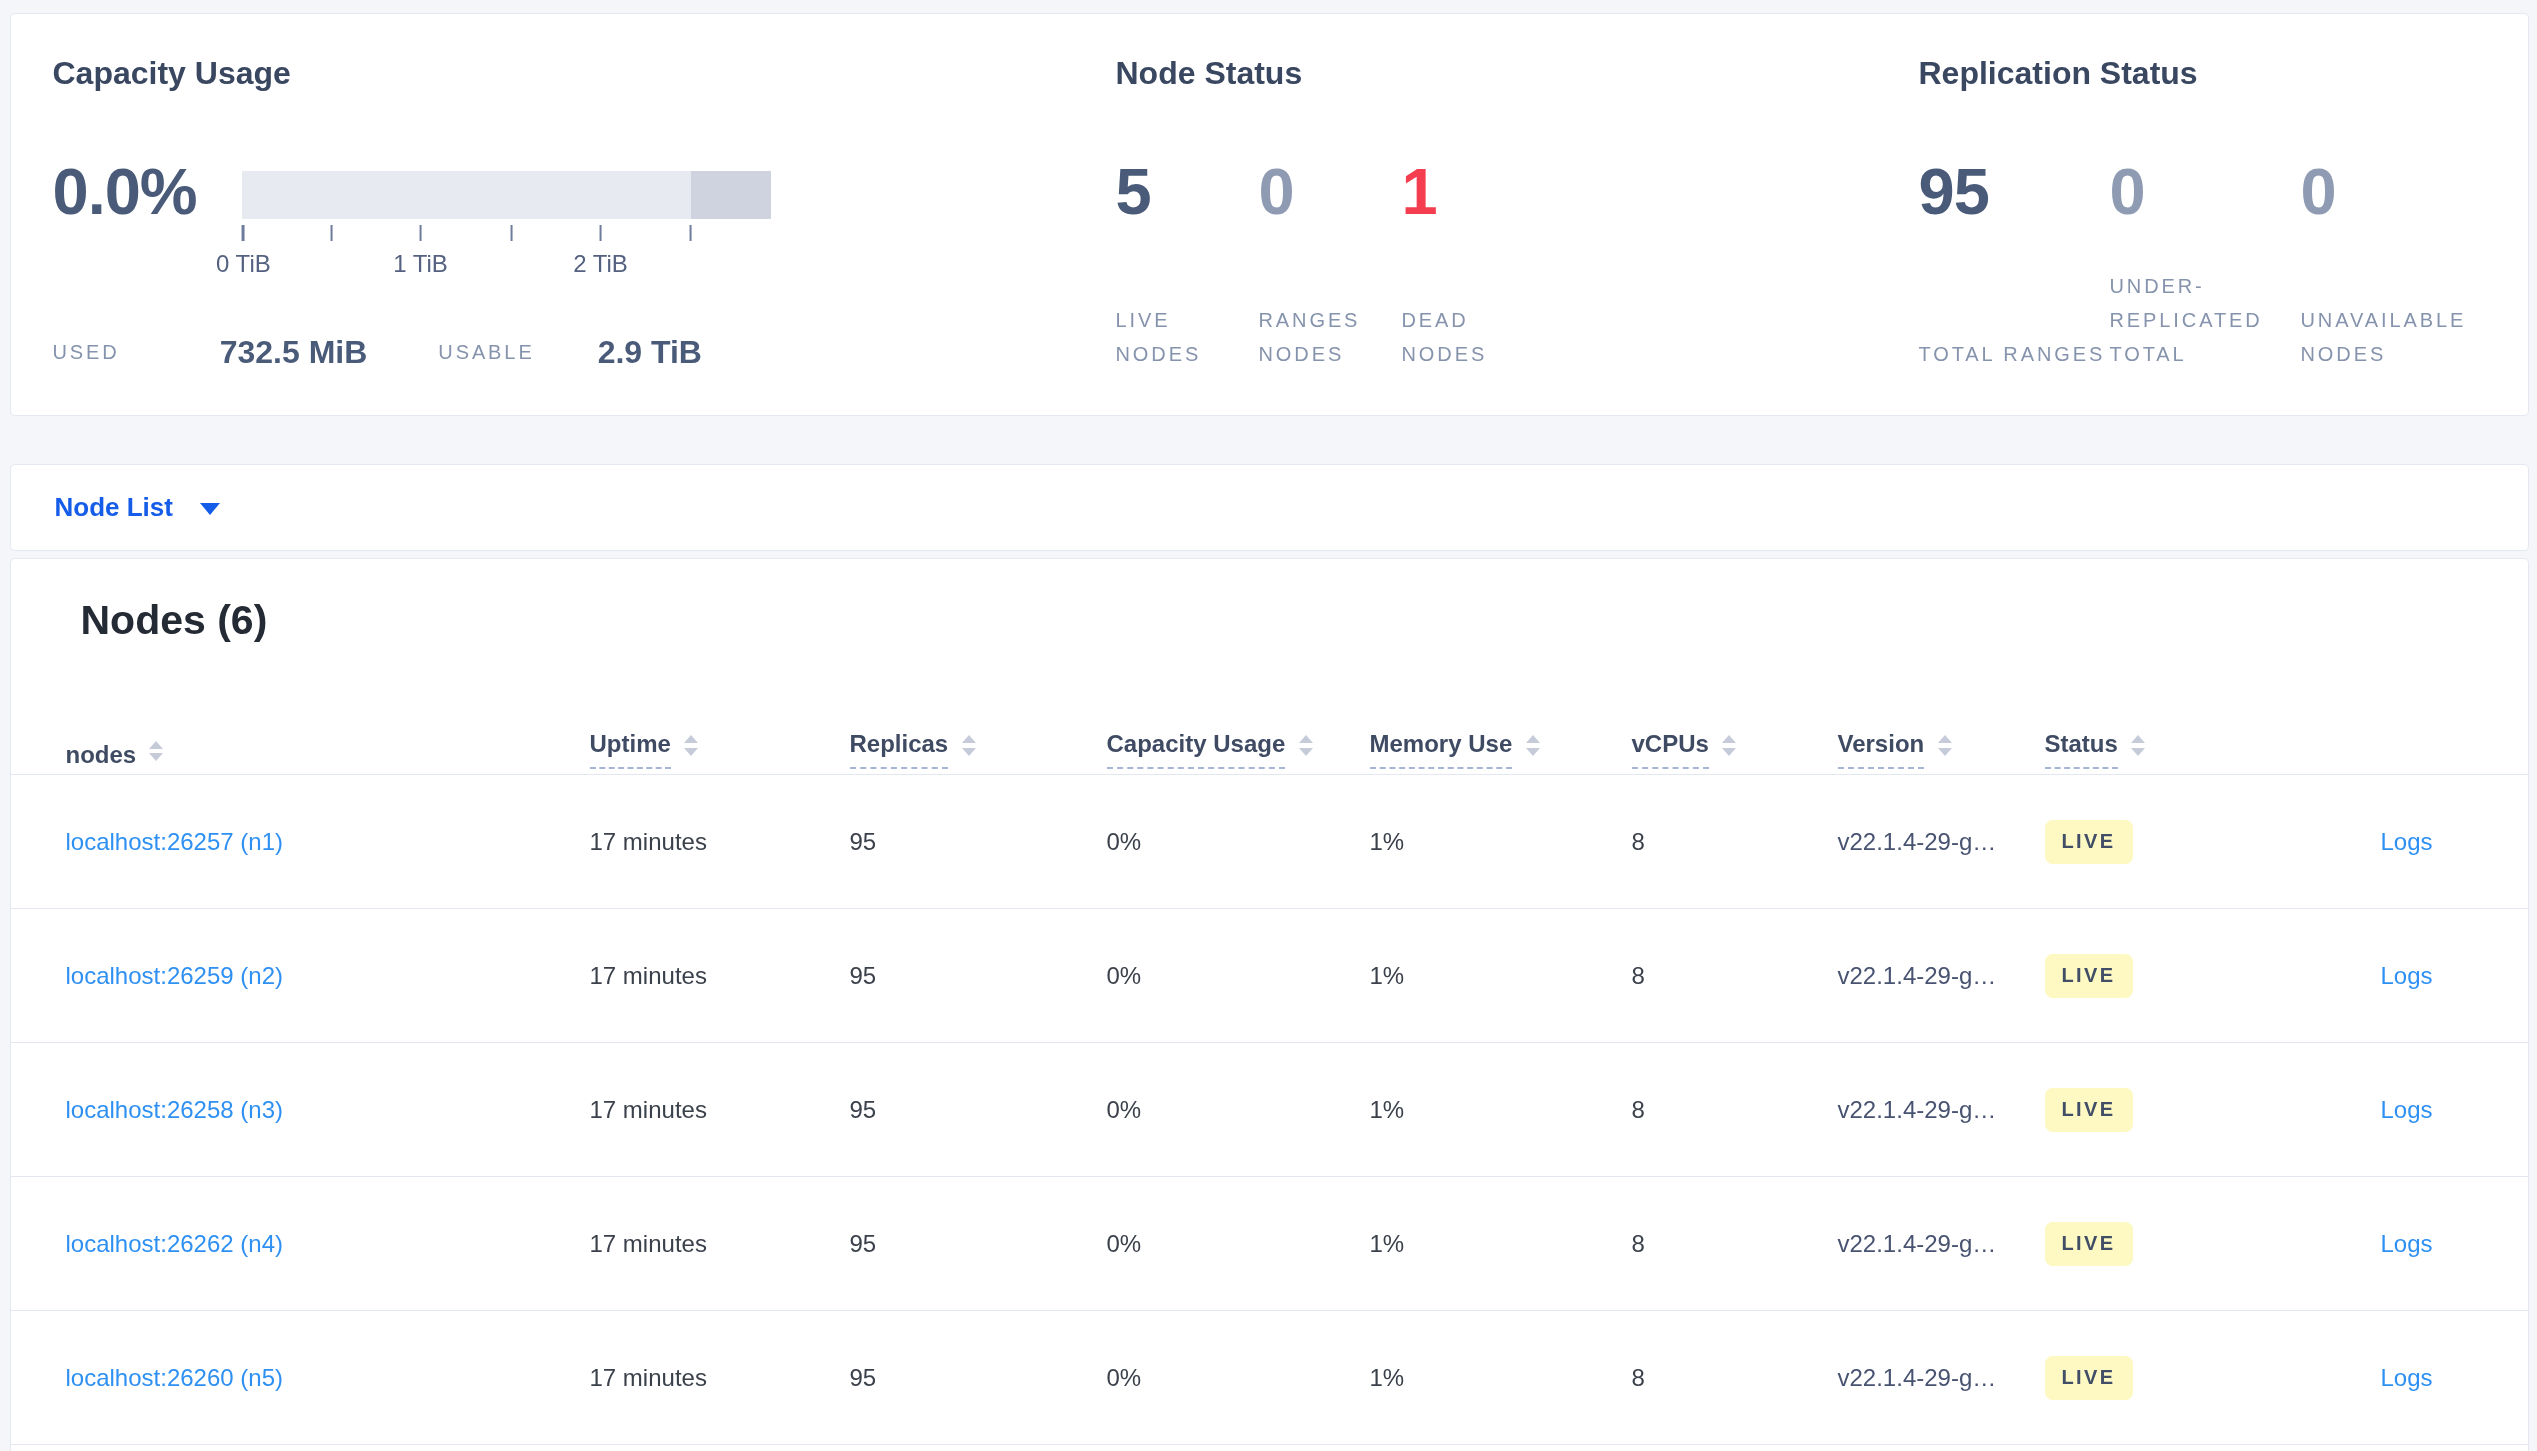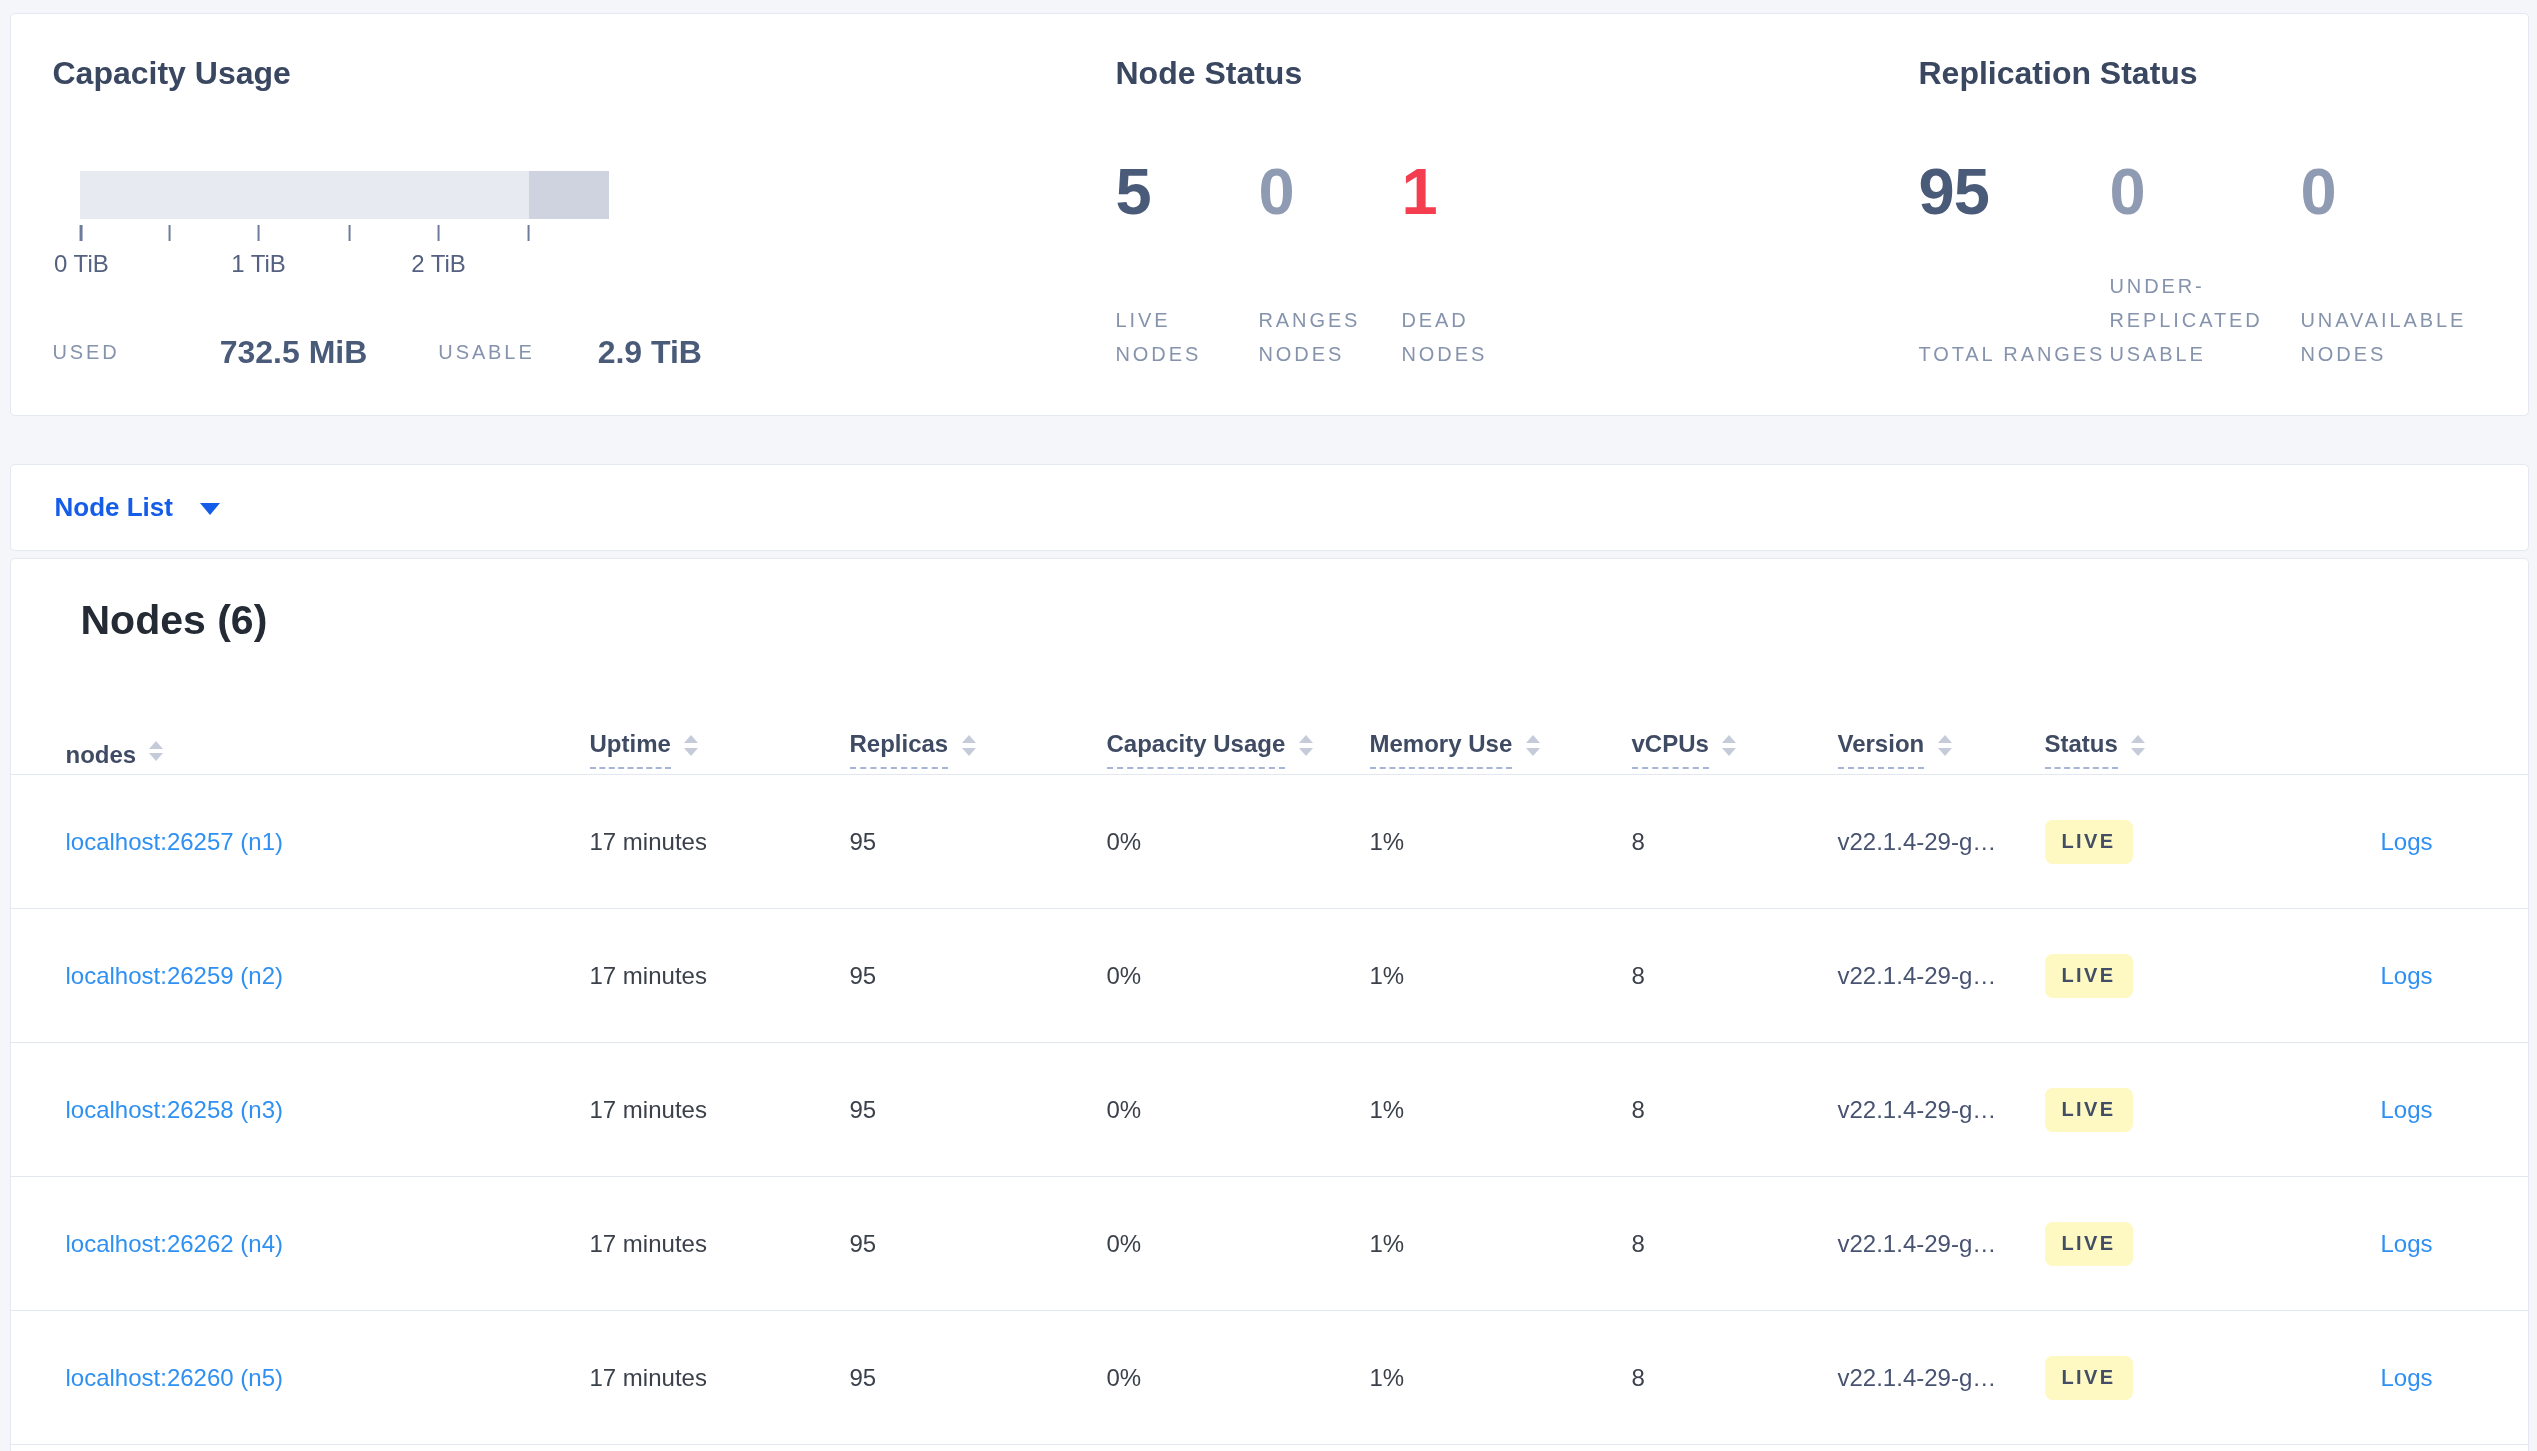--- a/index.html
+++ b/index.html
@@ -135,20 +135,21 @@
   .logs-link{color:#2e90f2;font-size:24px;}
 </style>
 </head>
 <body>
 
 <div class="card summary-card">
 
   <div class="summary-section sec-capacity">
     <div class="sec-title">Capacity Usage</div>
     <div class="cap-row">
+      <div class="cap-percent">0.0%</div>
       <div class="cap-chart">
         <div class="cap-bar">
           <div class="cap-bar-reserved"></div>
         </div>
         <div class="cap-ticks">
           <div class="tick-mark" style="left:1.9px"></div>
           <div class="tick-mark" style="left:90px"></div>
           <div class="tick-mark" style="left:179px"></div>
           <div class="tick-mark" style="left:270px"></div>
           <div class="tick-mark" style="left:359px"></div>
@@ -185,21 +186,21 @@
 
   <div class="summary-section sec-replication">
     <div class="sec-title">Replication Status</div>
     <div class="stats-nums">
         <div class="stat-value tone-dark" style="width: 191px;">95</div>
         <div class="stat-value tone-muted" style="width: 191px;">0</div>
         <div class="stat-value tone-muted" style="width: 191px;">0</div>
       </div>
     <div class="stats-labels">
         <div class="stat-label" style="width: 191px;">TOTAL RANGES</div>
-        <div class="stat-label" style="width: 191px;">UNDER-REPLICATED USABLE</div>
+        <div class="stat-label" style="width: 191px;">UNDER-REPLICATED TOTAL</div>
         <div class="stat-label" style="width: 191px;">UNAVAILABLE NODES</div>
       </div>
   </div>
 
 </div>
 
 <div class="card nodelist-card">
   <button class="nodelist-btn">
     <span>Node List</span>
     <i class="caret-down"></i>

